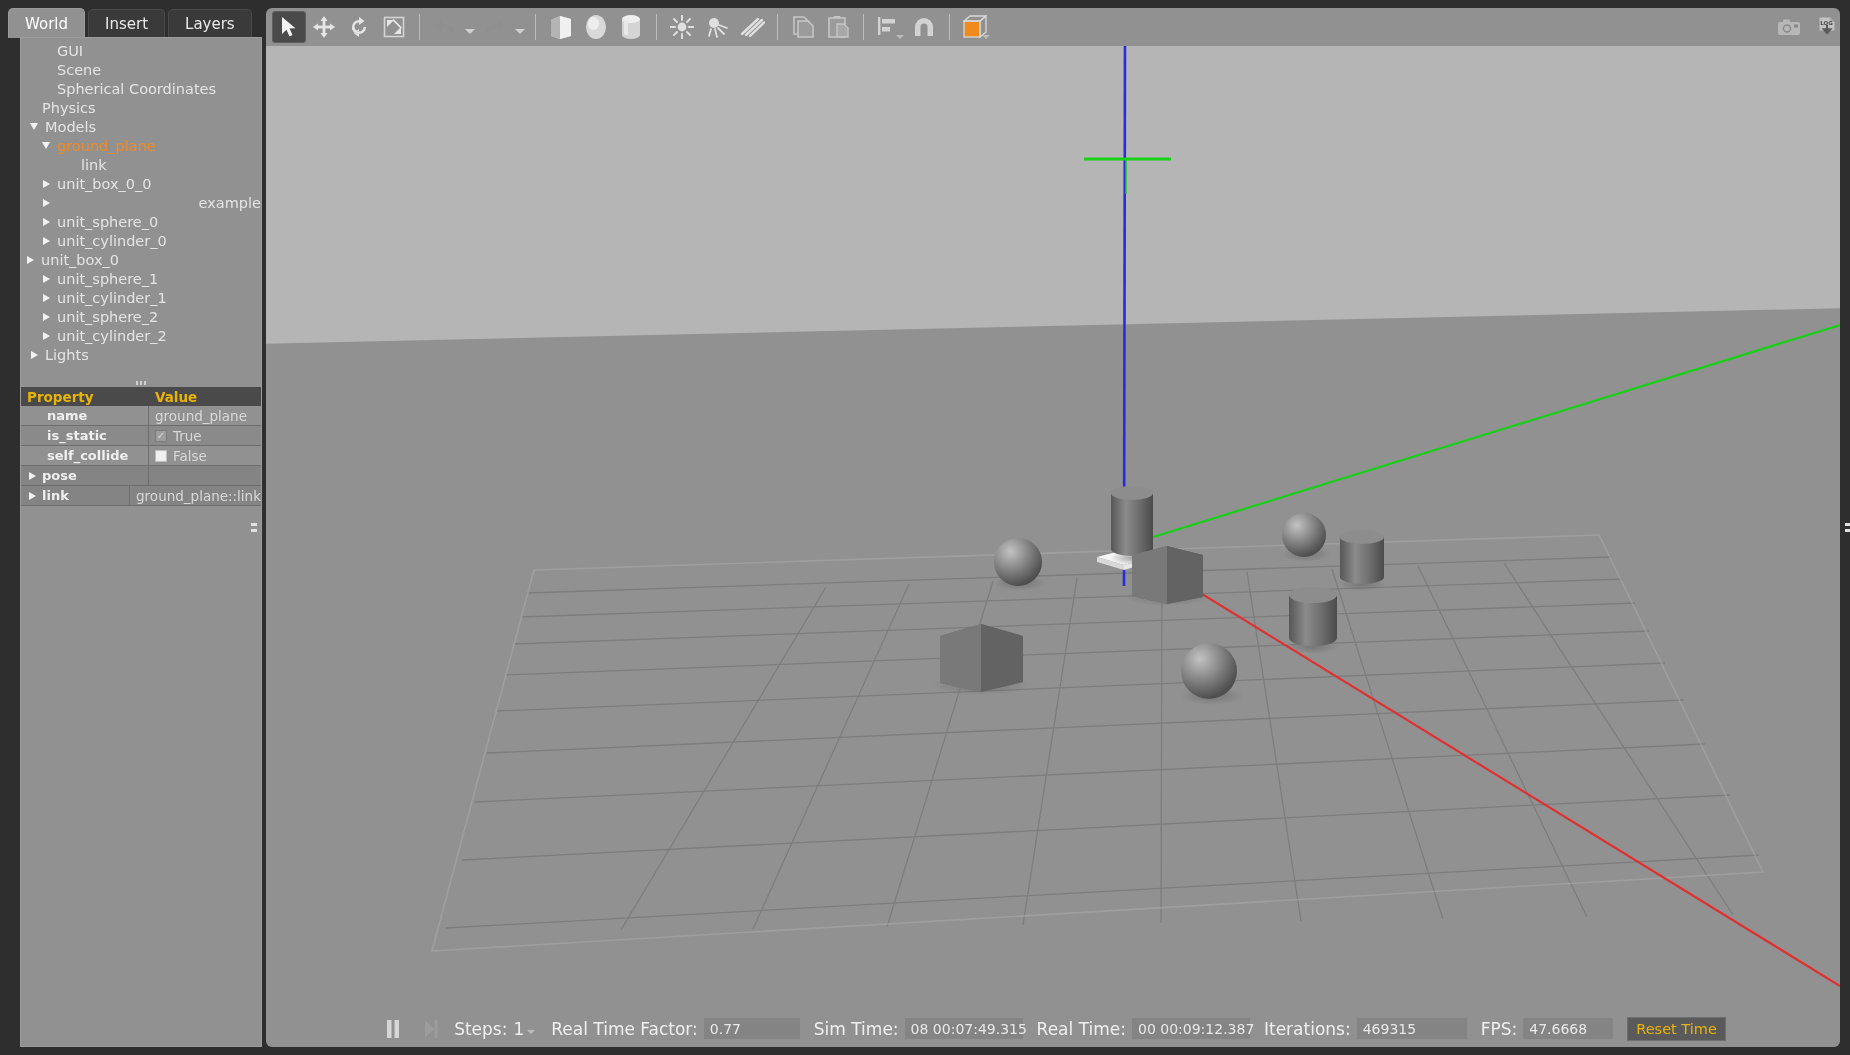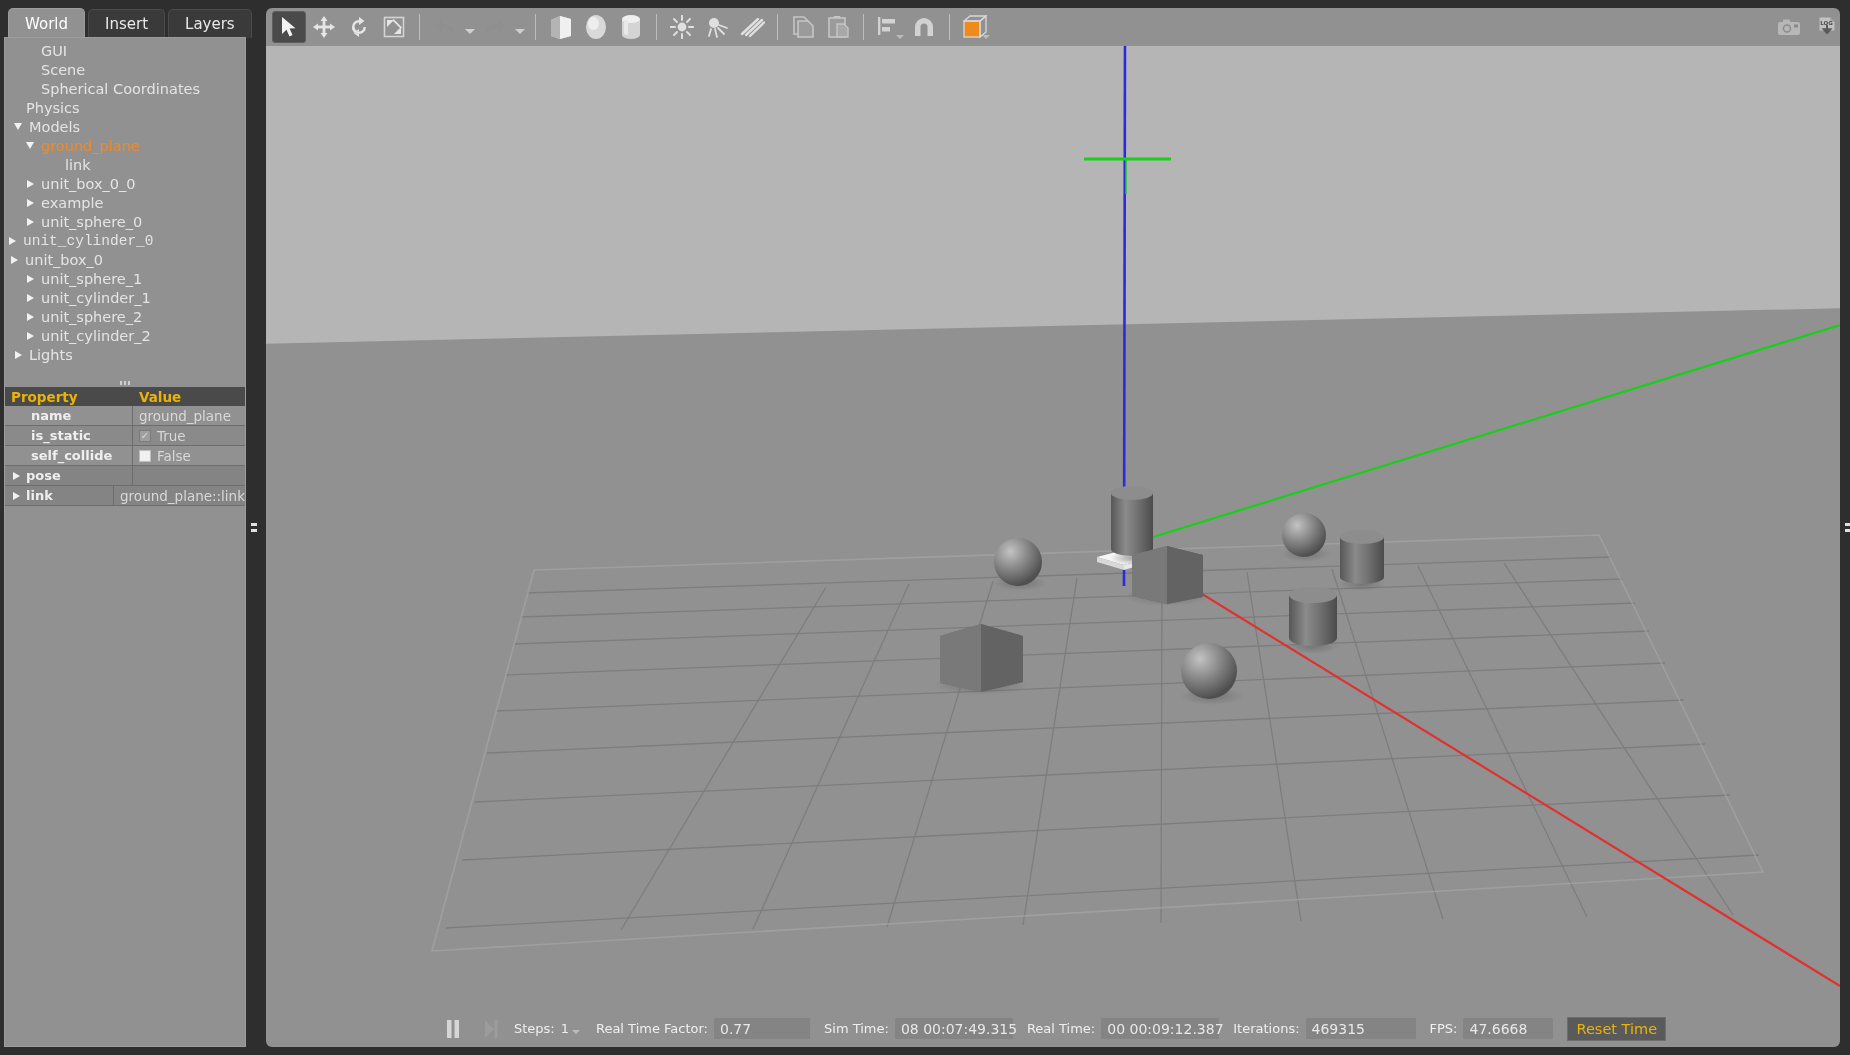--- a/index.html
+++ b/index.html
@@ -25,21 +25,21 @@
     display: flex; align-items: center; justify-content: center;
     font-size: 15px; color: #e8e8e8;
     background: #3a3a3a;
     border-top-left-radius: 5px; border-top-right-radius: 5px;
     border: 1px solid #4a4a4a; border-bottom: none;
     cursor: default;
   }
   .tab.active { background: #919191; color: #ffffff; border-color: #9c9c9c; height: 30px; }
 
   #panel-body {
-    position: absolute; left: 4px; top: 37px; width: 242px; height: 1010px;
+    position: absolute; left: 20px; top: 37px; width: 242px; height: 1010px;
     background: #919191;
     border: 1px solid #9c9c9c;
   }
 
   
   #tree {
     position: absolute; left: 0; top: 0; width: 240px; height: 341px;
     background: #919191; overflow: hidden;
     padding-top: 3px;
   }
@@ -134,21 +134,21 @@
   #viewport {
     position: absolute; left: 0; top: 46px; width: 1574px; height: 964px;
     overflow: hidden; background: #b5b5b5;
   }
   #statusbar {
     position: absolute; left: 0; top: 1010px; width: 1574px; height: 37px;
     background: #919191;
     border-bottom-left-radius: 6px; border-bottom-right-radius: 6px;
     display: flex; align-items: center; justify-content: center; gap: 0px;
   }
-  .sb-label { font-size: 13px; color: #efefef; margin-right: 6px; white-space: nowrap; }
+  .sb-label { font-size: 17px; color: #efefef; margin-right: 6px; white-space: nowrap; }
   .sb-field {
     height: 21px; background: #848484; color: #e8e8e8;
     font-size: 14px; display: flex; align-items: center; padding: 0 6px;
     margin-right: 14px; white-space: nowrap;
   }
   .sb-btn {
     height: 24px; background: #5a5a5a; color: #eab308; font-size: 14.5px;
     display: flex; align-items: center; padding: 0 8px;
     border: 1px solid #6e6e6e; cursor: default;
   }
@@ -209,33 +209,33 @@
           <div class="tree-row" style="padding-left: 42px;">
             <span class="arrow"></span>
             <span class="lbl">link</span>
           </div>
           <div class="tree-row" style="padding-left: 18px;">
             <span class="arrow">
               <span class="tri-right"></span>
             </span>
             <span class="lbl">unit_box_0_0</span>
           </div>
-          <div class="tree-row" style="padding-left: 18px;">
+          <div class="tree-row" style="padding-left: 18px; justify-content: space-between;">
             <span class="arrow">
               <span class="tri-right"></span>
             </span>
             <span class="lbl">example</span>
           </div>
           <div class="tree-row" style="padding-left: 18px;">
             <span class="arrow">
               <span class="tri-right"></span>
             </span>
             <span class="lbl">unit_sphere_0</span>
           </div>
-          <div class="tree-row" style=" font-family: Liberation Mono, monospace;">
+          <div class="tree-row" style="padding-left: 18px;">
             <span class="arrow">
               <span class="tri-right"></span>
             </span>
             <span class="lbl">unit_cylinder_0</span>
           </div>
           <div class="tree-row" style="padding-left: 2px;">
             <span class="arrow">
               <span class="tri-right"></span>
             </span>
             <span class="lbl">unit_box_0</span>

